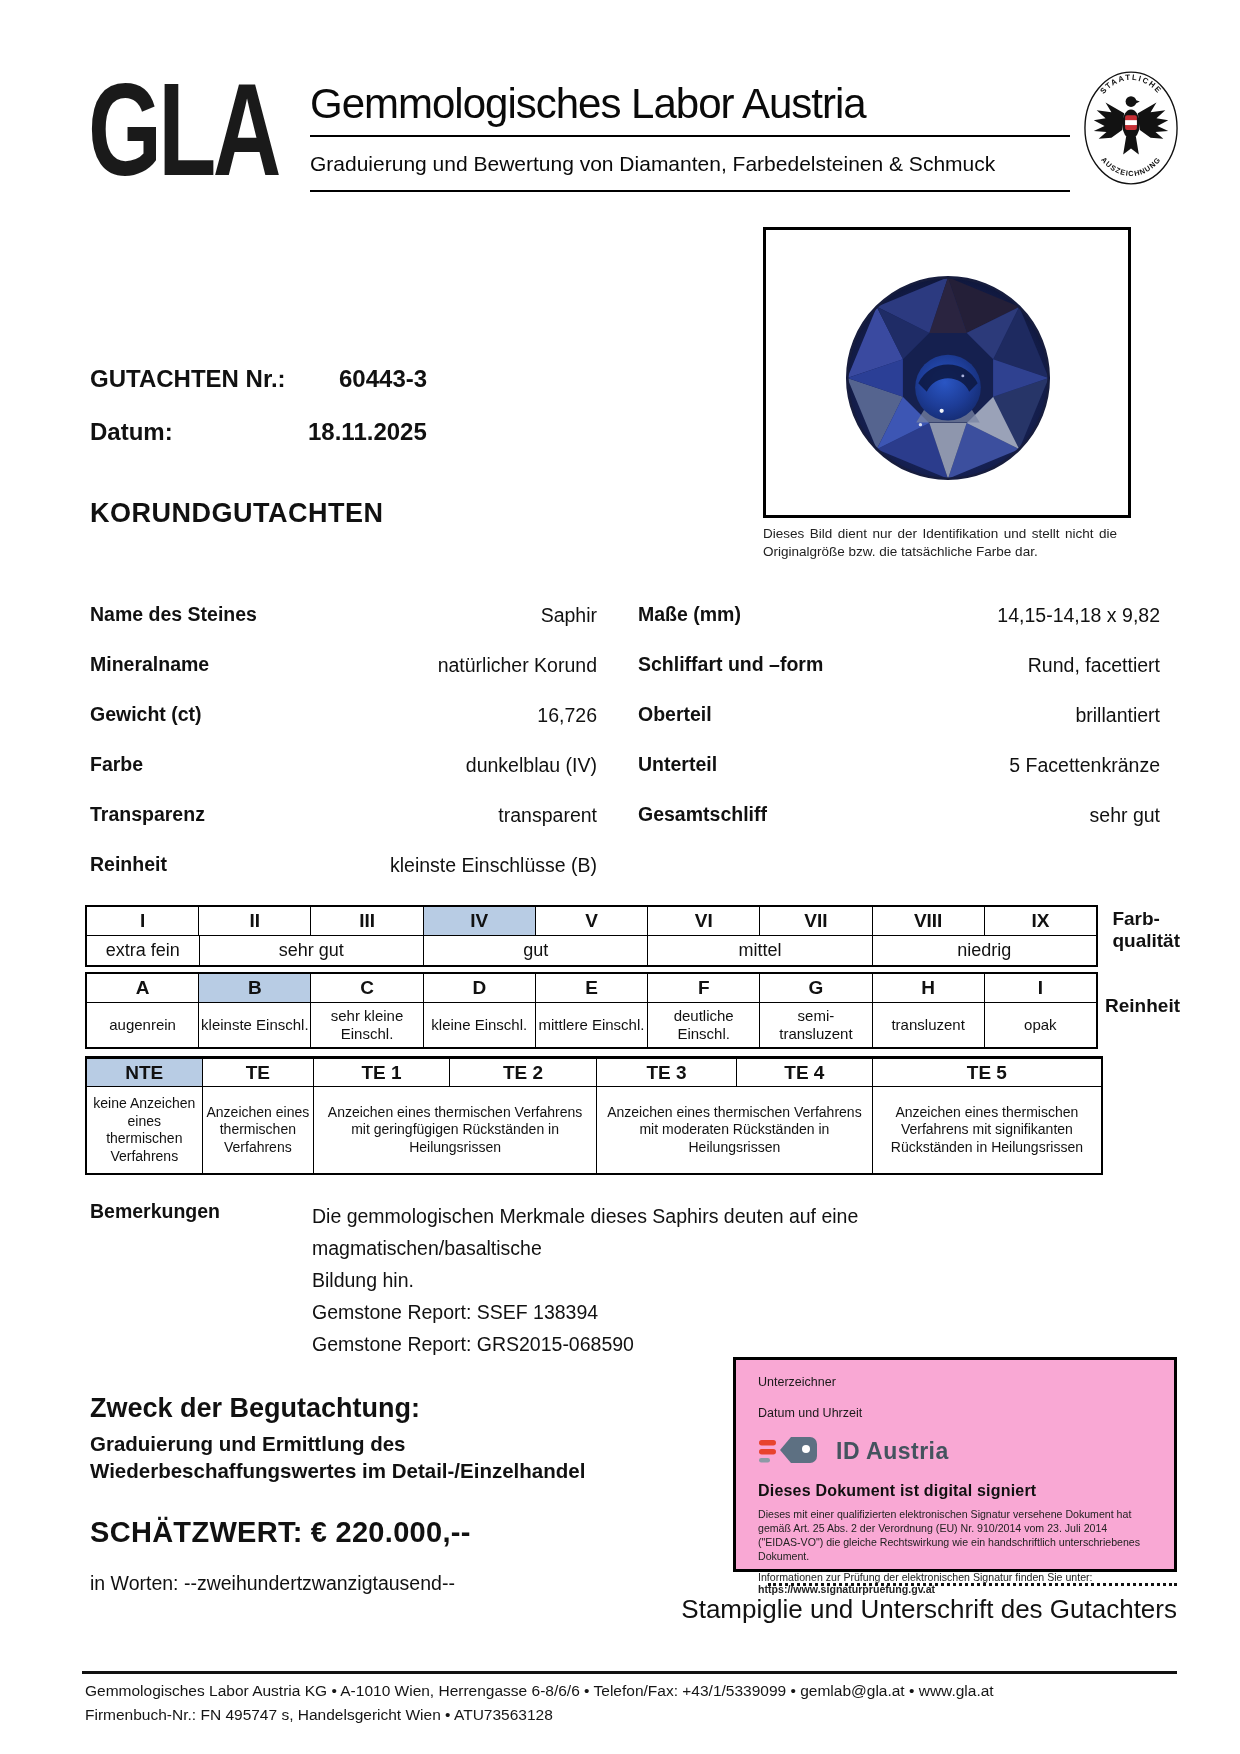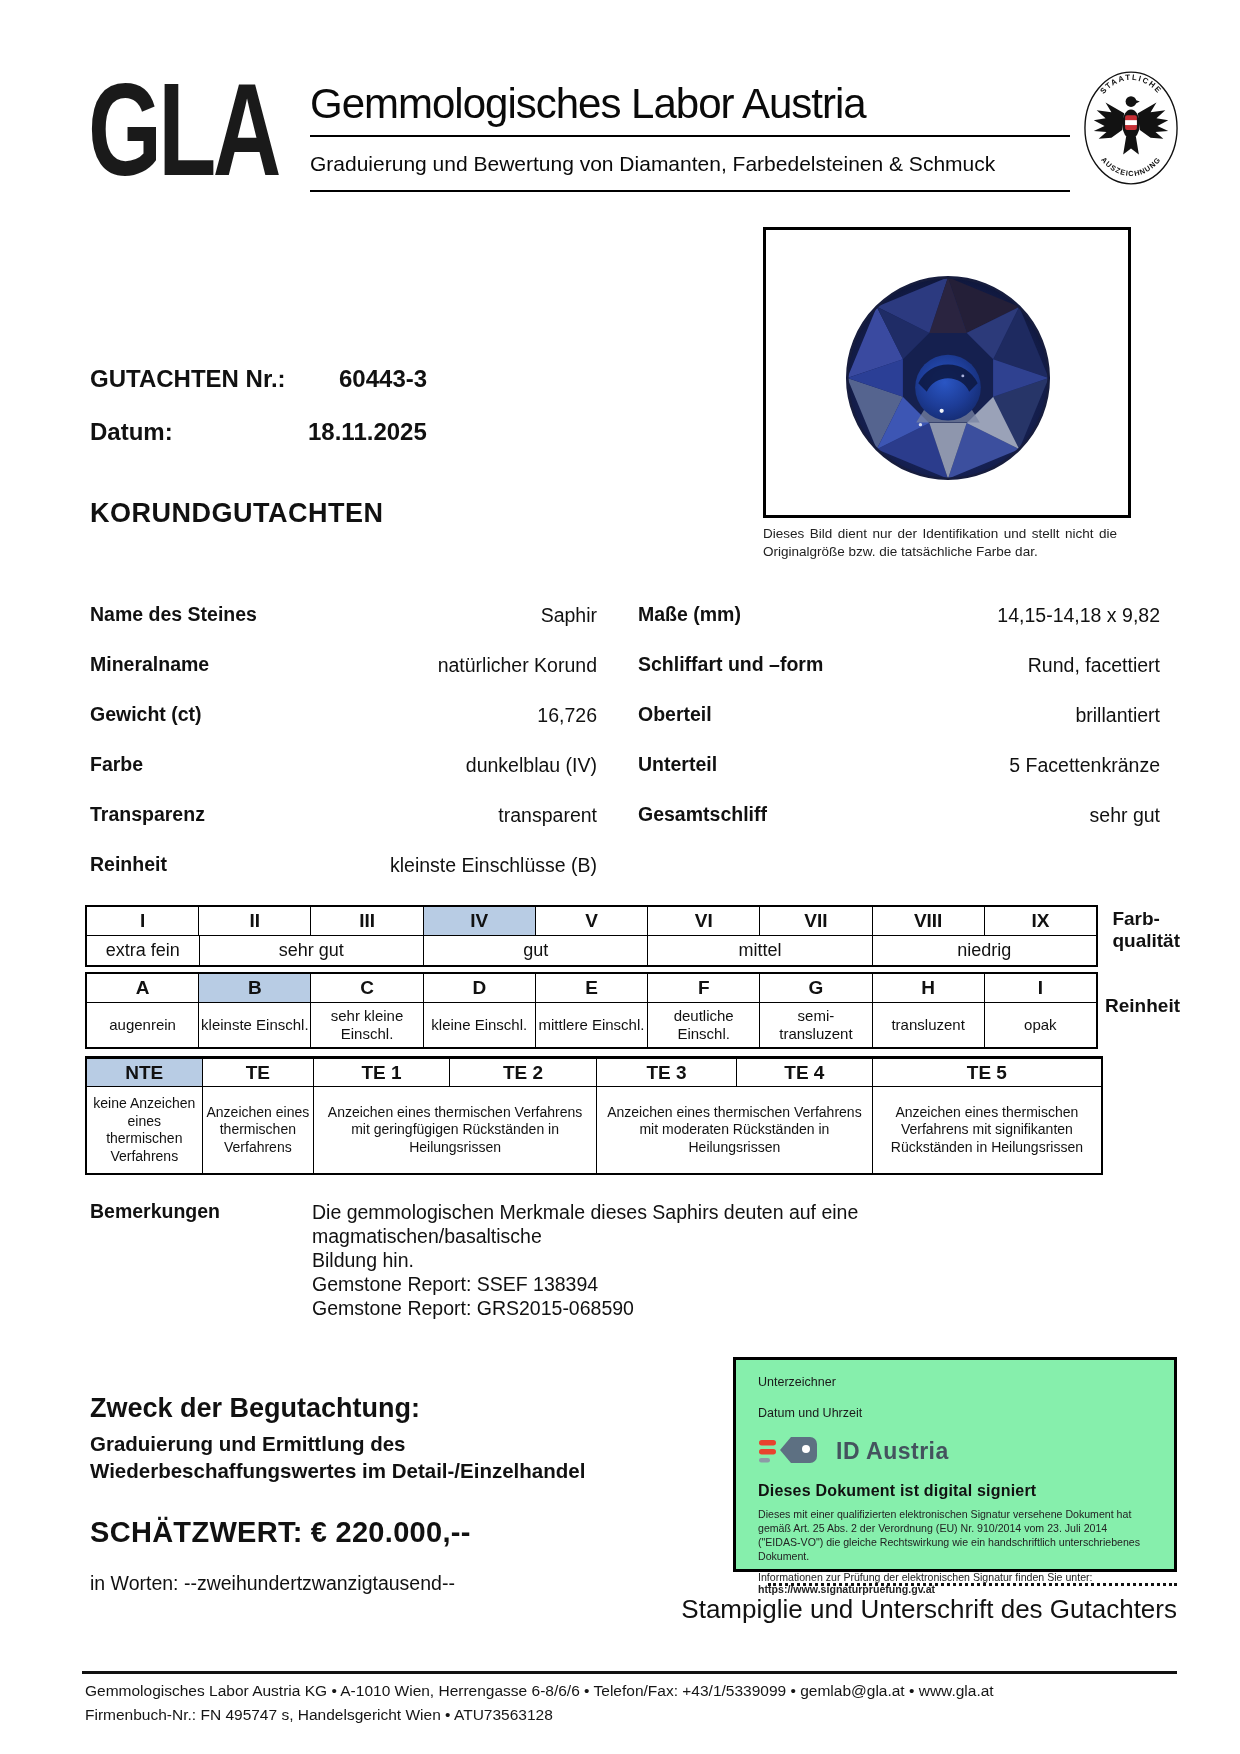--- a/index.html
+++ b/index.html
@@ -56,31 +56,31 @@
   .clarity-table { top:972px; }
   .treatment-table { left:85px; top:1056px; width:1018px; border:2px solid #000; border-top:3.5px solid #000; }
   .tr-head { height:27px; font-weight:bold; font-size:19px; }
   .tr-body { min-height:86px; font-size:14px; line-height:1.25; padding:5px 3px; }
   .scale-label { right:60px; font-weight:bold; font-size:19px; line-height:1.18; text-align:left; white-space:pre-line; }
   .farb-label { top:908px; }
   .rein-label { top:995px; }
 
   
   .remarks-label { left:90px; top:1200px; font-weight:bold; font-size:19.5px; }
-  .remarks-text { left:312px; top:1200px; width:775px; font-size:19.5px; line-height:24px; }
+  .remarks-text { left:312px; top:1200px; width:775px; font-size:19.5px; line-height:32px; }
 
   
   .purpose-title { left:90px; top:1393px; font-size:27px; font-weight:bold; }
   .purpose-lines { left:90px; top:1431px; font-size:20.5px; font-weight:bold; line-height:1.3; }
   .estimate-row { left:90px; top:1516px; font-size:29px; font-weight:bold; letter-spacing:.3px; }
   .estimate-row .amount { margin-left:8px; }
   .in-words { left:90px; top:1572px; font-size:19.5px; }
 
   
-  .sig-box { left:733px; top:1357px; width:444px; height:215px; border:3px solid #000; padding:15px 22px 12px 22px; background:#86efac; }
+  .sig-box { left:733px; top:1357px; width:444px; height:215px; border:3px solid #000; padding:15px 22px 12px 22px; background:#f9a8d4; }
   .sig-small { font-size:12.5px; color:#1a1a1a; }
   .sig-signer { margin-bottom:17px; }
   .sig-datetime { margin-bottom:13px; }
   .id-logo-row { display:flex; align-items:center; gap:14px; margin-bottom:13px; }
   .id-austria-text { font-size:23px; font-weight:bold; color:#44535e; letter-spacing:.5px; }
   .sig-signed { font-size:16px; font-weight:bold; margin-bottom:7px; letter-spacing:.2px; }
   .sig-legal { font-size:10.6px; line-height:1.33; color:#232323; margin-bottom:8px; }
   .sig-info { font-size:10.6px; color:#232323; }
   .sig-info b { white-space:nowrap; }
   .dotted-line { left:768px; top:1583px; width:409px; border-top:3px dotted #111; }

